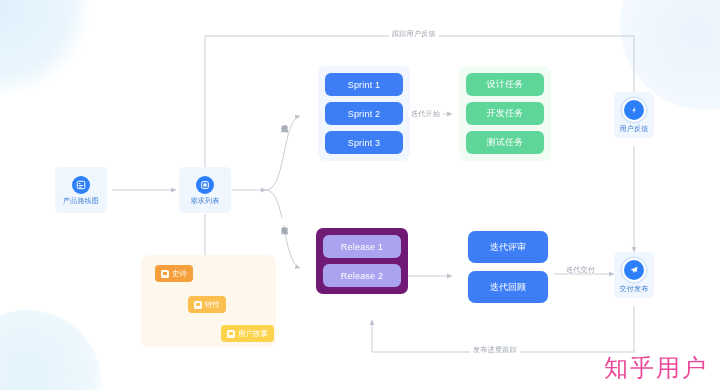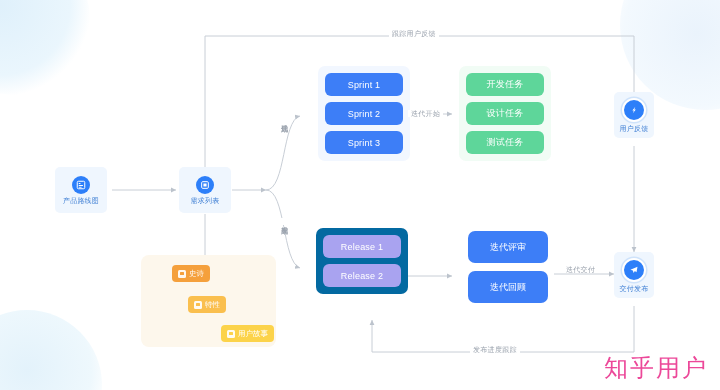--- a/index.html
+++ b/index.html
@@ -110,21 +110,21 @@
     position: absolute;
     display: flex;
     flex-direction: column;
     gap: 6px;
     padding: 7px;
     box-sizing: border-box;
     border-radius: 7px;
   }
   .stack-blue   { background: #f2f7ff; }
   .stack-green  { background: #f1fcf5; }
-  .stack-purple { background: #0369a1; }
+  .stack-purple { background: #701a75; }
   .stack-plain  { background: transparent; }
 
   .pill {
     width: 78px;
     height: 23px;
     border-radius: 6px;
     display: flex;
     align-items: center;
     justify-content: center;
     font-size: 9px;
@@ -300,37 +300,37 @@
     <span class="icon-node-label">交付发布</span>
   </div>
 
   <div class="stack stack-blue" style="left:318px; top:66px;">
     <div class="pill pill-blue">Sprint 1</div>
     <div class="pill pill-blue">Sprint 2</div>
     <div class="pill pill-blue">Sprint 3</div>
   </div>
 
   <div class="stack stack-green" style="left:459px; top:66px;">
+    <div class="pill pill-green">设计任务</div>
     <div class="pill pill-green">开发任务</div>
-    <div class="pill pill-green">设计任务</div>
     <div class="pill pill-green">测试任务</div>
   </div>
 
   <div class="stack stack-purple" style="left:316px; top:228px;">
     <div class="pill pill-purple">Release 1</div>
     <div class="pill pill-purple">Release 2</div>
   </div>
 
   <div class="stack stack-plain" style="left:468px; top:231px; gap:8px; padding:0;">
     <div class="card-blue">迭代评审</div>
     <div class="card-blue">迭代回顾</div>
   </div>
 
   <div class="amber-group">
-    <div class="amber-chip" style="left:14px; top:10px; background:#f5a03c;margin-left:17px;">
+    <div class="amber-chip" style="left:14px; top:10px; background:#f5a03c;">
       <span class="chip-icon">
           <i style="background:#f5a03c;"></i>
         </span>
       <span>史诗</span>
     </div>
     <div class="amber-chip" style="left:47px; top:41px; background:#fabf4e;">
       <span class="chip-icon">
           <i style="background:#fabf4e;"></i>
         </span>
       <span>特性</span>

